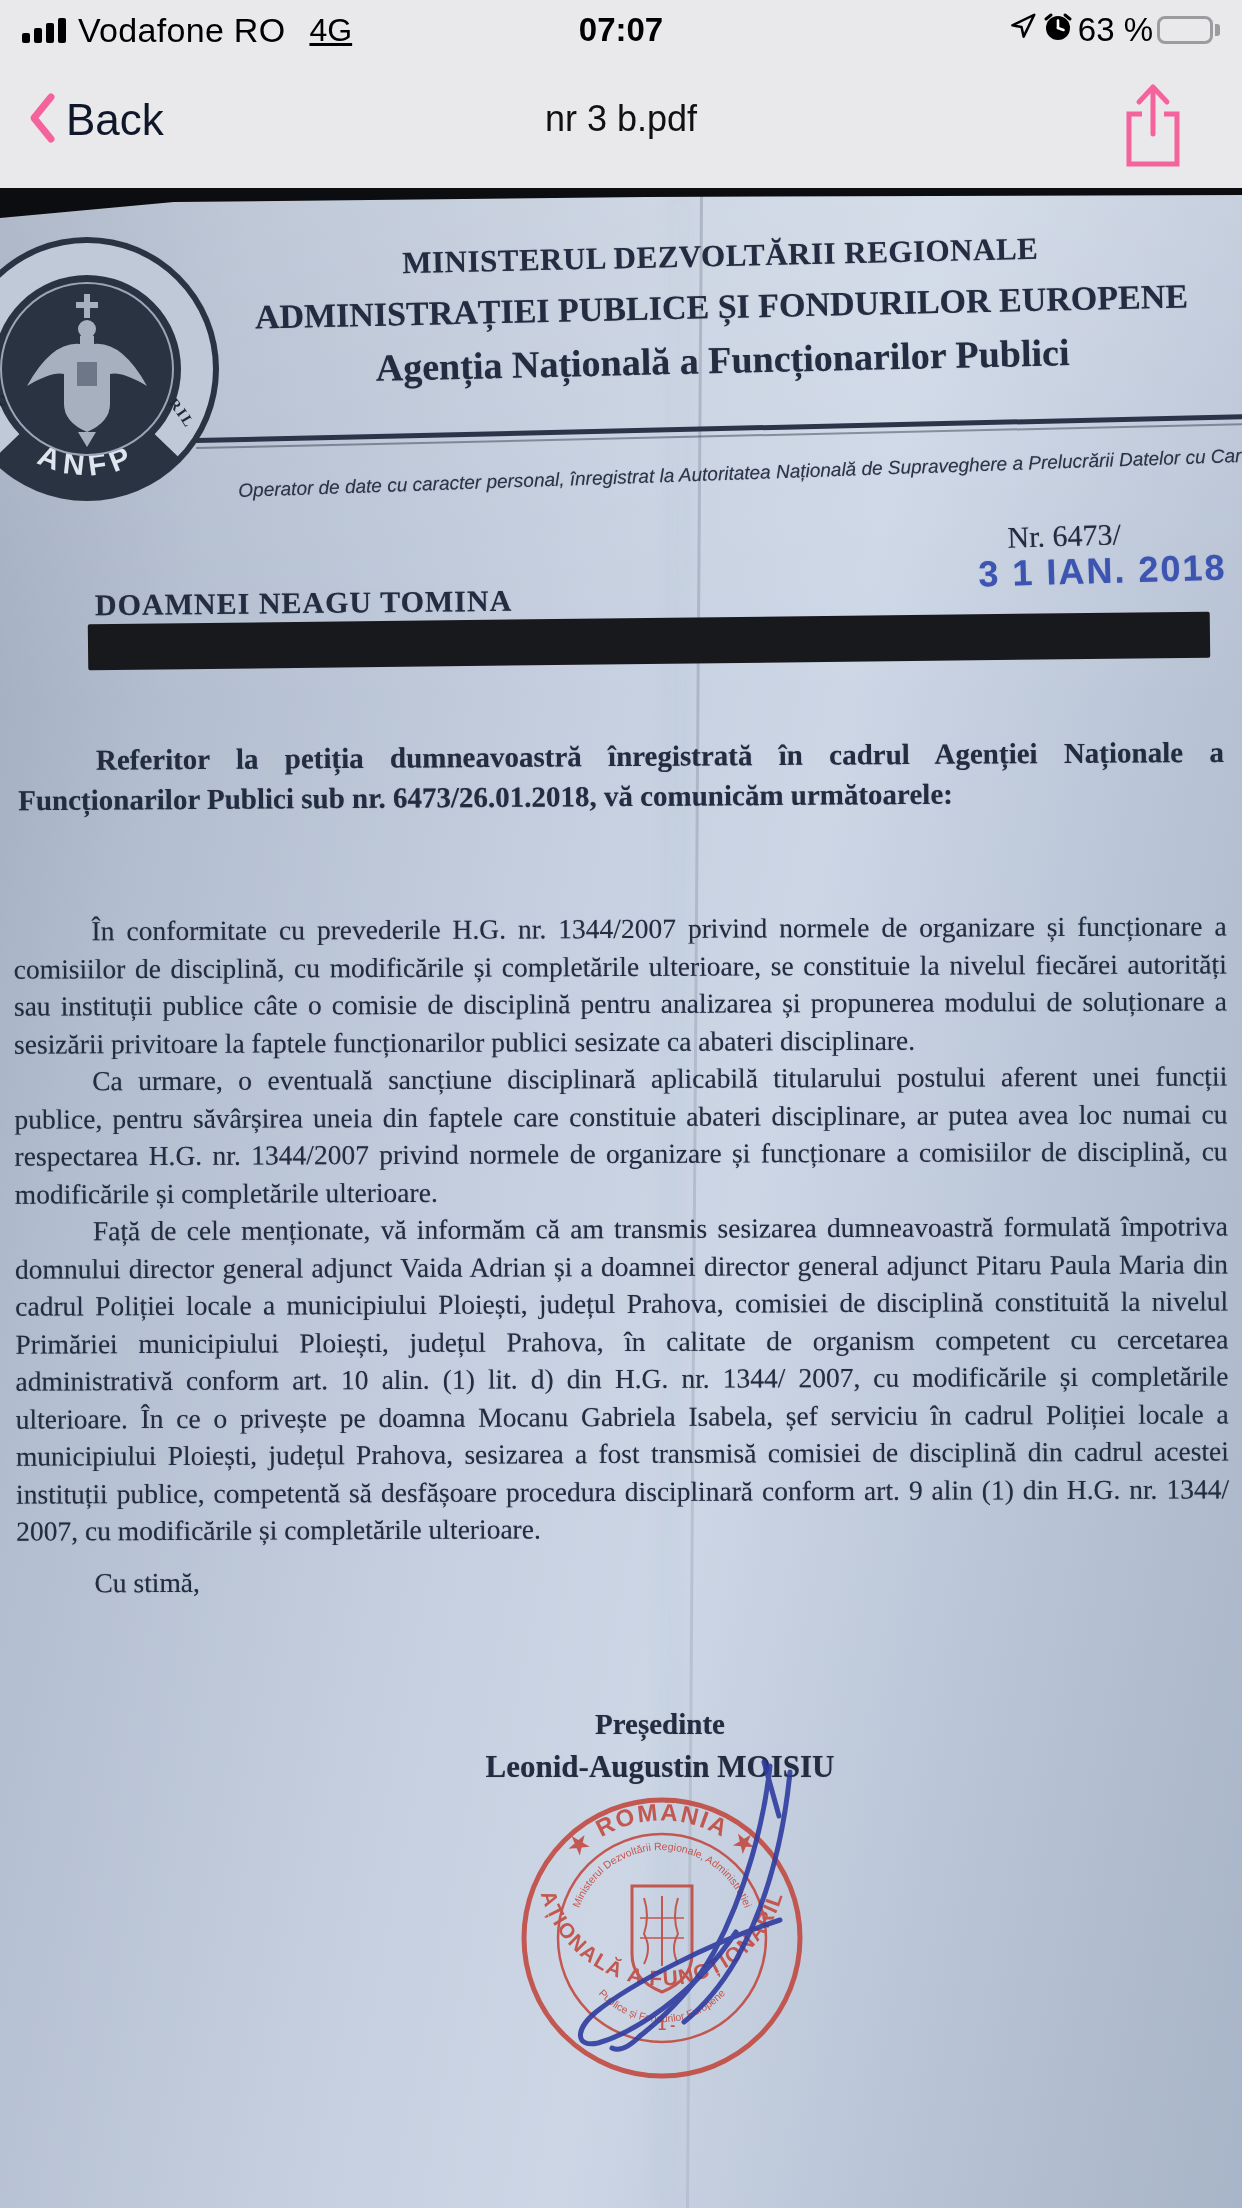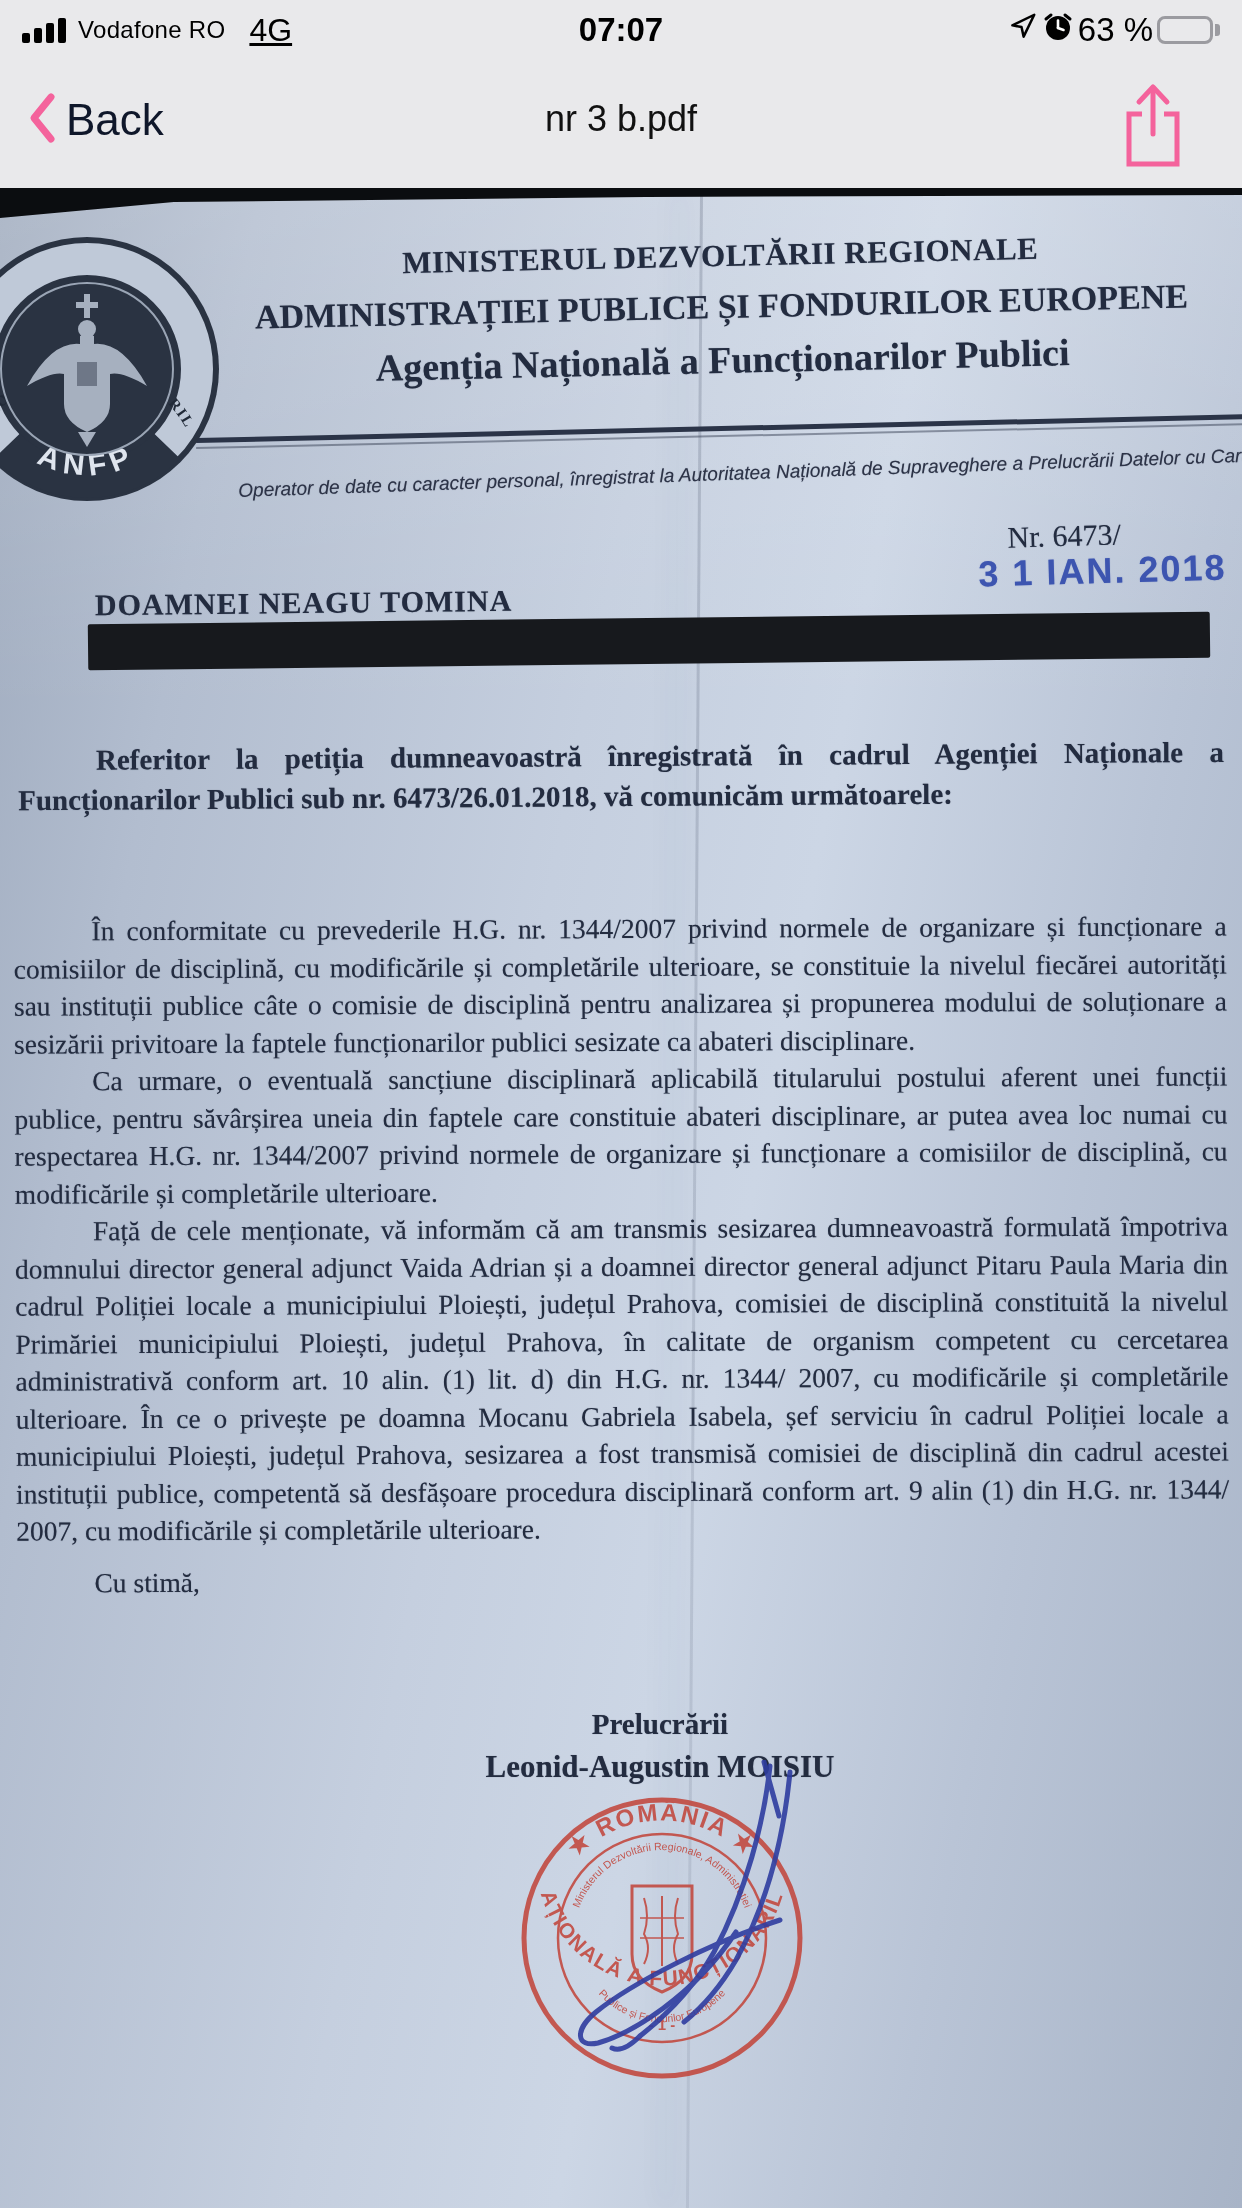--- a/index.html
+++ b/index.html
@@ -3,21 +3,21 @@
 <meta charset="utf-8">
 <style>
   html,body{margin:0;padding:0;background:#000;}
   .screen{position:relative;width:1242px;height:2208px;overflow:hidden;background:#e9e9eb;font-family:"Liberation Sans",sans-serif;}
 
   
   .status-bar{position:absolute;top:0;left:0;right:0;height:60px;background:#e9e9eb;display:flex;align-items:center;padding:0 22px;box-sizing:border-box;color:#000;}
   .sb-left{display:flex;align-items:center;gap:12px;}
   .signal{display:flex;align-items:flex-end;gap:4px;height:26px;}
   .signal i{display:block;width:8px;background:#000;border-radius:2px;}
-  .carrier{font-size:24px;letter-spacing:.3px;}
+  .carrier{font-size:34px;letter-spacing:.3px;}
   .network{font-size:32px;margin-left:12px;text-decoration:underline;}
   .sb-center{position:absolute;left:0;right:0;text-align:center;font-size:33px;font-weight:600;pointer-events:none;}
   .sb-right{margin-left:auto;display:flex;gap:4px;}
   .pct{font-size:33px;}
   .battery{display:flex;align-items:center;}
   .batt-body{width:56px;height:28px;border:3px solid #9b9ba0;border-radius:8px;padding:2px;box-sizing:border-box;}
   .batt-fill{height:100%;background:#000;border-radius:3px;width:63%;}
   .batt-nub{width:5px;height:12px;background:#9b9ba0;border-radius:0 3px 3px 0;margin-left:2px;}
 
   
@@ -181,21 +181,21 @@
     <div class="intro-par serif ink">Referitor la petiția dumneavoastră înregistrată în cadrul Agenției Naționale a Funcționarilor Publici sub nr. 6473/26.01.2018, vă comunicăm următoarele:</div>
 
     <div class="body-flow serif ink">
       <p>În conformitate cu prevederile H.G. nr. 1344/2007 privind normele de organizare și funcționare a comisiilor de disciplină, cu modificările și completările ulterioare, se constituie la nivelul fiecărei autorități sau instituții publice câte o comisie de disciplină pentru analizarea și propunerea modului de soluționare a sesizării privitoare la faptele funcționarilor publici sesizate ca abateri disciplinare.</p>
       <p>Ca urmare, o eventuală sancțiune disciplinară aplicabilă titularului postului aferent unei funcții publice, pentru săvârșirea uneia din faptele care constituie abateri disciplinare, ar putea avea loc numai cu respectarea H.G. nr. 1344/2007 privind normele de organizare și funcționare a comisiilor de disciplină, cu modificările și completările ulterioare.</p>
       <p>Față de cele menționate, vă informăm că am transmis sesizarea dumneavoastră formulată împotriva domnului director general adjunct Vaida Adrian și a doamnei director general adjunct Pitaru Paula Maria din cadrul Poliției locale a municipiului Ploiești, județul Prahova, comisiei de disciplină constituită la nivelul Primăriei municipiului Ploiești, județul Prahova, în calitate de organism competent cu cercetarea administrativă conform art. 10 alin. (1) lit. d) din H.G. nr. 1344/ 2007, cu modificările și completările ulterioare. În ce o privește pe doamna Mocanu Gabriela Isabela, șef serviciu în cadrul Poliției locale a municipiului Ploiești, județul Prahova, sesizarea a fost transmisă comisiei de disciplină din cadrul acestei instituții publice, competentă să desfășoare procedura disciplinară conform art. 9 alin (1) din  H.G. nr. 1344/ 2007, cu modificările și completările ulterioare.</p>
       <p class="closing">Cu stimă,</p>
     </div>
 
     <div class="sig-block serif ink">
-      <div class="sig-title">Prelucrării</div>
+      <div class="sig-title">Președinte</div>
       <div class="sig-name">Leonid-Augustin MOISIU</div>
     </div>
 
     <div class="official-stamp">
       <svg width="300" height="300" viewBox="0 0 300 300">
         <circle cx="150" cy="150" r="138" fill="none" stroke="#c2473d" stroke-width="5"></circle>
         <circle cx="150" cy="150" r="104" fill="none" stroke="#c2473d" stroke-width="2.5"></circle>
         <path id="stampTop" d="M 62,72 A 118,118 0 0 1 238,72" fill="none"></path>
         <text font-family="Liberation Sans,sans-serif" font-size="24" font-weight="bold" fill="#c2473d" letter-spacing="2">
           <textPath href="#stampTop" startOffset="50%" text-anchor="middle">★ ROMÂNIA ★</textPath>

